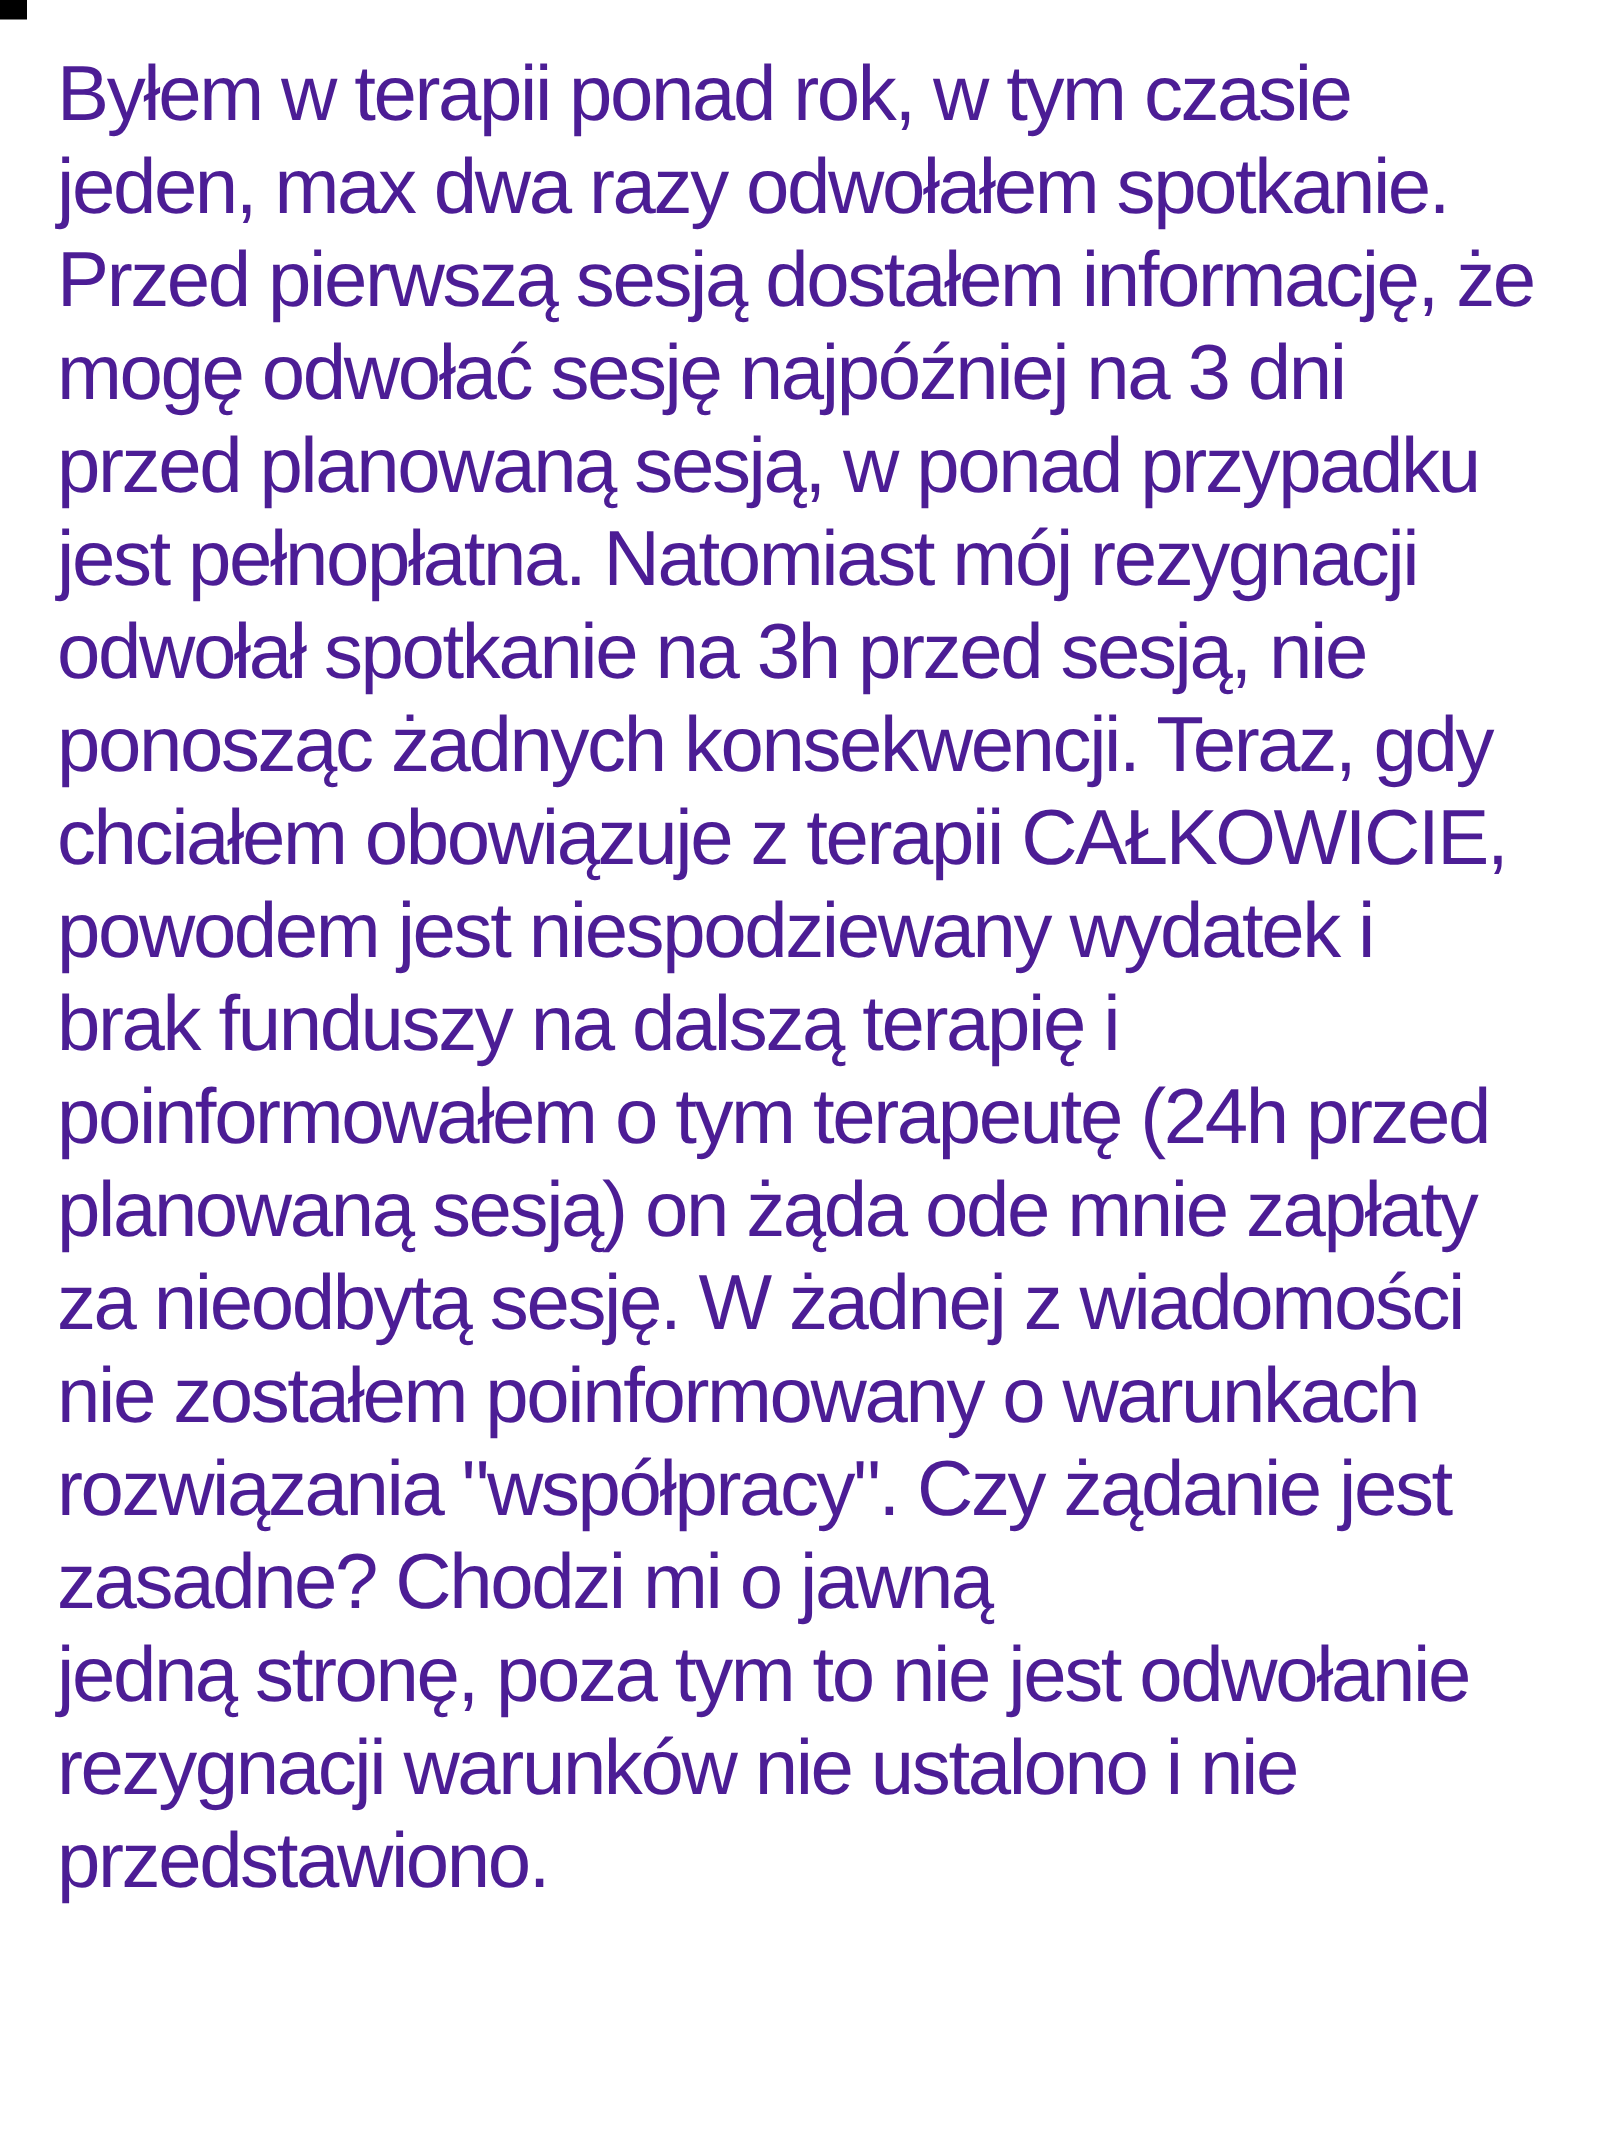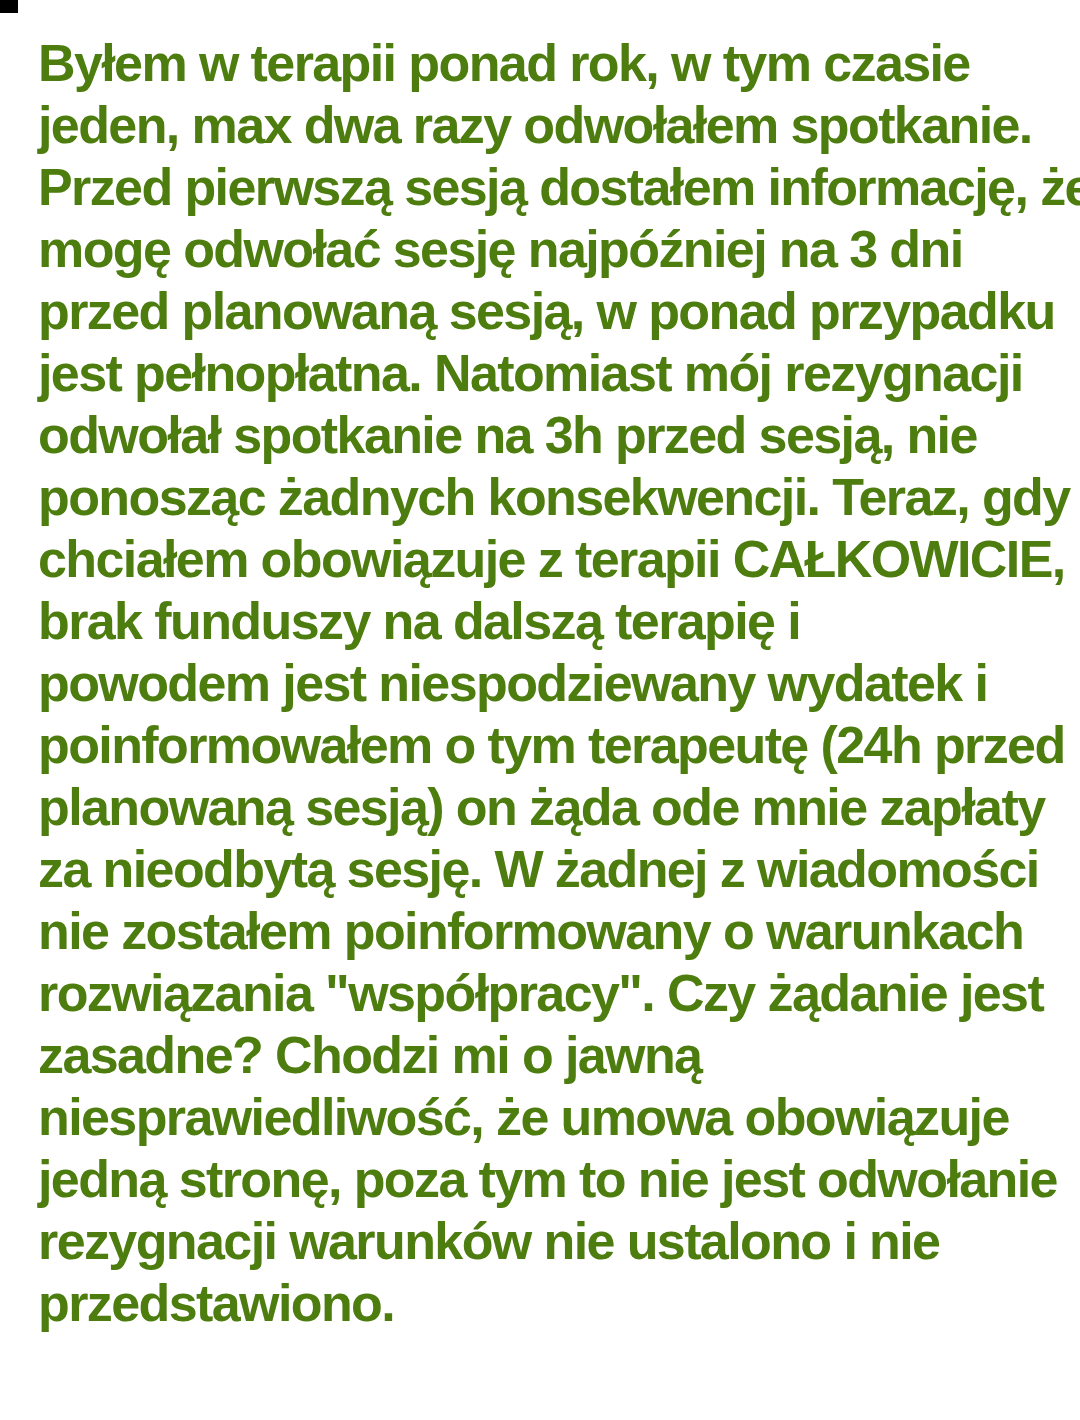--- a/index.html
+++ b/index.html
@@ -23,47 +23,46 @@
   }
   .post-text {
     position: absolute;
     top: 32px;
     left: 38px;
     right: 10px;
     font-family: "Liberation Sans", "DejaVu Sans", sans-serif;
     font-size: 52px;
     line-height: 62px;
     letter-spacing: -1.6px;
-    font-weight: 700;
-    color: #4d7c0f;
+    font-weight: 400;
+    color: #4c1d95;
   }
   .text-line {
     white-space: nowrap;
   }
 </style>
 </head>
 <body>
 
 <div class="corner-artifact"></div>
 
 <div class="post-text">
   <div class="text-line">Byłem w terapii ponad rok, w tym czasie</div>
   <div class="text-line">jeden, max dwa razy odwołałem spotkanie.</div>
   <div class="text-line">Przed pierwszą sesją dostałem informację, że</div>
   <div class="text-line">mogę odwołać sesję najpóźniej na 3 dni</div>
   <div class="text-line">przed planowaną sesją, w ponad przypadku</div>
   <div class="text-line">jest pełnopłatna. Natomiast mój rezygnacji</div>
   <div class="text-line">odwołał spotkanie na 3h przed sesją, nie</div>
   <div class="text-line">ponosząc żadnych konsekwencji. Teraz, gdy</div>
   <div class="text-line">chciałem obowiązuje z terapii CAŁKOWICIE,</div>
+  <div class="text-line">powodem jest niespodziewany wydatek i</div>
   <div class="text-line">brak funduszy na dalszą terapię i</div>
-  <div class="text-line">powodem jest niespodziewany wydatek i</div>
   <div class="text-line">poinformowałem o tym terapeutę (24h przed</div>
   <div class="text-line">planowaną sesją) on żąda ode mnie zapłaty</div>
   <div class="text-line">za nieodbytą sesję. W żadnej z wiadomości</div>
   <div class="text-line">nie zostałem poinformowany o warunkach</div>
   <div class="text-line">rozwiązania "współpracy". Czy żądanie jest</div>
   <div class="text-line">zasadne? Chodzi mi o jawną</div>
-  <div class="text-line">niesprawiedliwość, że umowa obowiązuje</div>
   <div class="text-line">jedną stronę, poza tym to nie jest odwołanie</div>
   <div class="text-line">rezygnacji warunków nie ustalono i nie</div>
   <div class="text-line">przedstawiono.</div>
 </div>
 
 </body></html>

